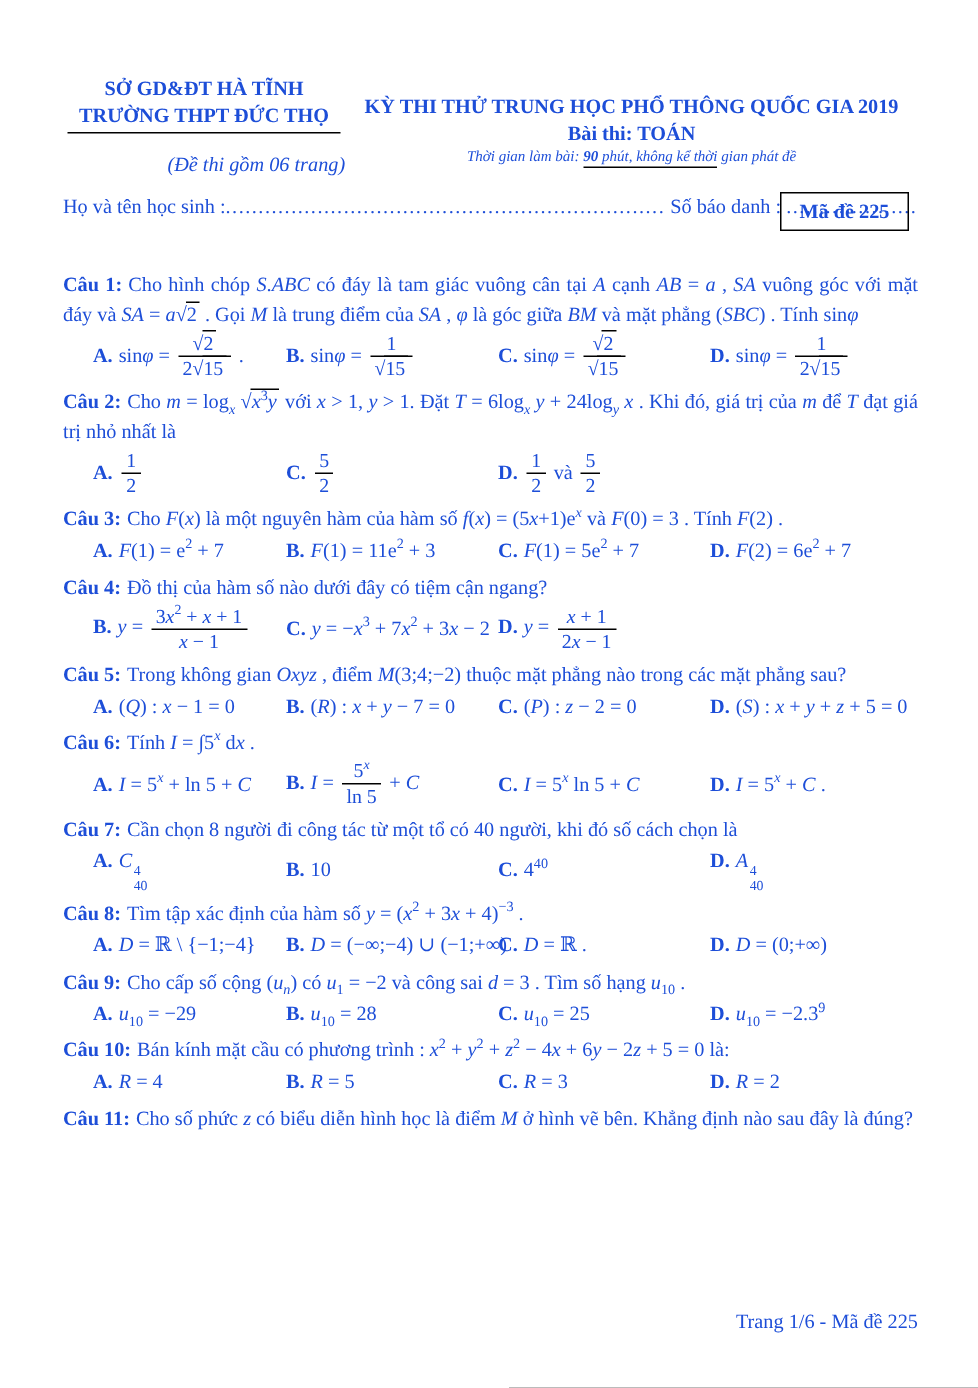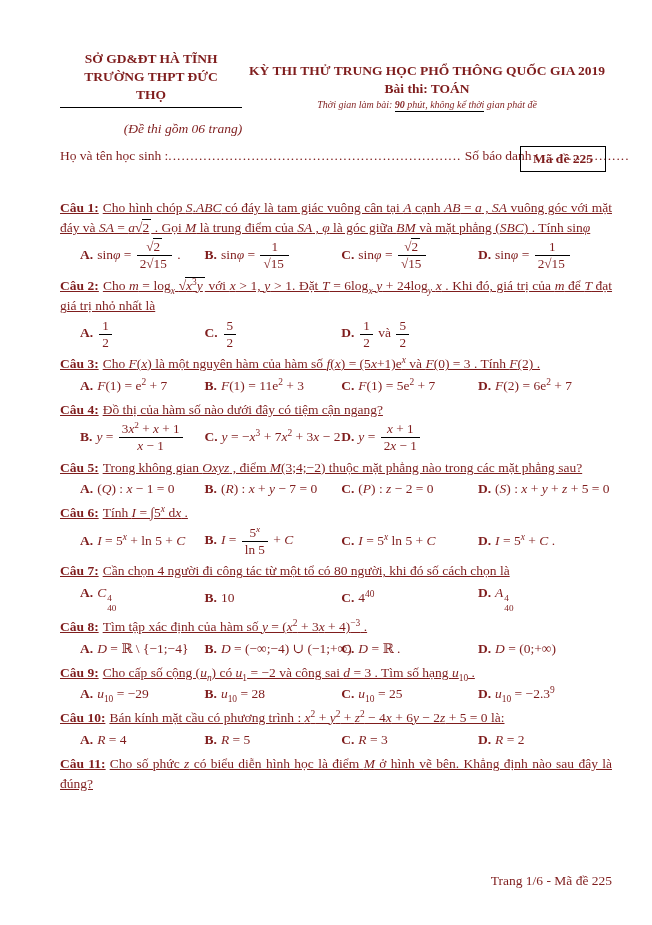--- a/index.html
+++ b/index.html
@@ -1,19 +1,19 @@
 <!DOCTYPE html>
 <html><head>
 <meta charset="utf-8">
 <style>
   html,body{margin:0;padding:0;background:#888;}
   .page{
-    width:652px;height:925px;margin:0 auto;background:#ffffff;color:#7f1d1d;
+    width:652px;height:925px;margin:0 auto;background:#ffffff;color:#1d4ed8;
     font-family:"Liberation Serif","DejaVu Serif",serif;font-size:13.5px;
-    box-sizing:border-box;padding:50px 40px 0 60px;position:relative;overflow:hidden;
+    box-sizing:border-box;padding:50px 40px 0 42px;position:relative;overflow:hidden;
   }
   
   .hdr{display:flex;}
   .hdr-left{width:33%;text-align:center;font-weight:bold;line-height:1.35;}
   .hdr-right{width:67%;text-align:center;line-height:1.35;margin-top:12px;}
   .school-underline{display:inline-block;border-bottom:1px solid #000;padding:0 8px 2px;}
   .exam-title{font-weight:bold;}
   .subject-line{font-weight:bold;}
   .time-line{font-style:italic;font-size:10px;}
   .u{border-bottom:1px solid #000;padding-bottom:1px;}
@@ -21,21 +21,21 @@
   
   .name-row{margin-top:10px;position:relative;padding-right:110px;white-space:nowrap;}
   .dots{letter-spacing:1px;}
   .code-box{
     position:absolute;right:6px;top:-2px;border:1px solid #000;
     padding:4px 12px;font-weight:bold;white-space:nowrap;
   }
   
   .main{margin-top:34px;}
   .question{margin-bottom:4px;}
-  .stem{margin:0;line-height:1.5;text-align:justify;text-decoration:underline;}
+  .stem{margin:0;line-height:1.5;text-align:justify;}
   .qlabel{font-weight:bold;margin-right:4px;}
   .options{
     display:grid;grid-template-columns:23.4% 25.7% 25.7% auto;
     padding-left:20px;line-height:1.5;margin:1px 0 2px;align-items:center;
   }
   .option{white-space:nowrap;}
   .option b{margin-right:4px;}
   
   i{font-family:inherit;}
   sup{font-size:.7em;vertical-align:super;line-height:0;}
@@ -153,21 +153,21 @@
           <span class="option"><b>A.</b><span><i>I</i> = 5<sup><i>x</i></sup> + ln 5 + <i>C</i></span></span>
           <span class="option"><b>B.</b><span><i>I</i> = <span class="frac">
                 <span class="num">5<sup><i>x</i></sup></span>
                 <span class="den">ln 5</span>
               </span> + <i>C</i></span></span>
           <span class="option"><b>C.</b><span><i>I</i> = 5<sup><i>x</i></sup> ln 5 + <i>C</i></span></span>
           <span class="option"><b>D.</b><span><i>I</i> = 5<sup><i>x</i></sup> + <i>C</i> .</span></span>
         </div>
       </div>
       <div class="question">
-        <p class="stem"><b class="qlabel">Câu 7:</b><span>Cần chọn  4  người đi công tác từ một tổ có  80  người, khi đó số cách chọn là</span></p>
+        <p class="stem"><b class="qlabel">Câu 7:</b><span>Cần chọn  8  người đi công tác từ một tổ có  40  người, khi đó số cách chọn là</span></p>
         <div class="options">
           <span class="option"><b>A.</b><span><i>C</i><span class="ss">
                 <span class="ss-t">4</span>
                 <span class="ss-b">40</span>
               </span></span></span>
           <span class="option"><b>B.</b><span>10</span></span>
           <span class="option"><b>C.</b><span>4<sup>40</sup></span></span>
           <span class="option"><b>D.</b><span><i>A</i><span class="ss">
                 <span class="ss-t">4</span>
                 <span class="ss-b">40</span>

